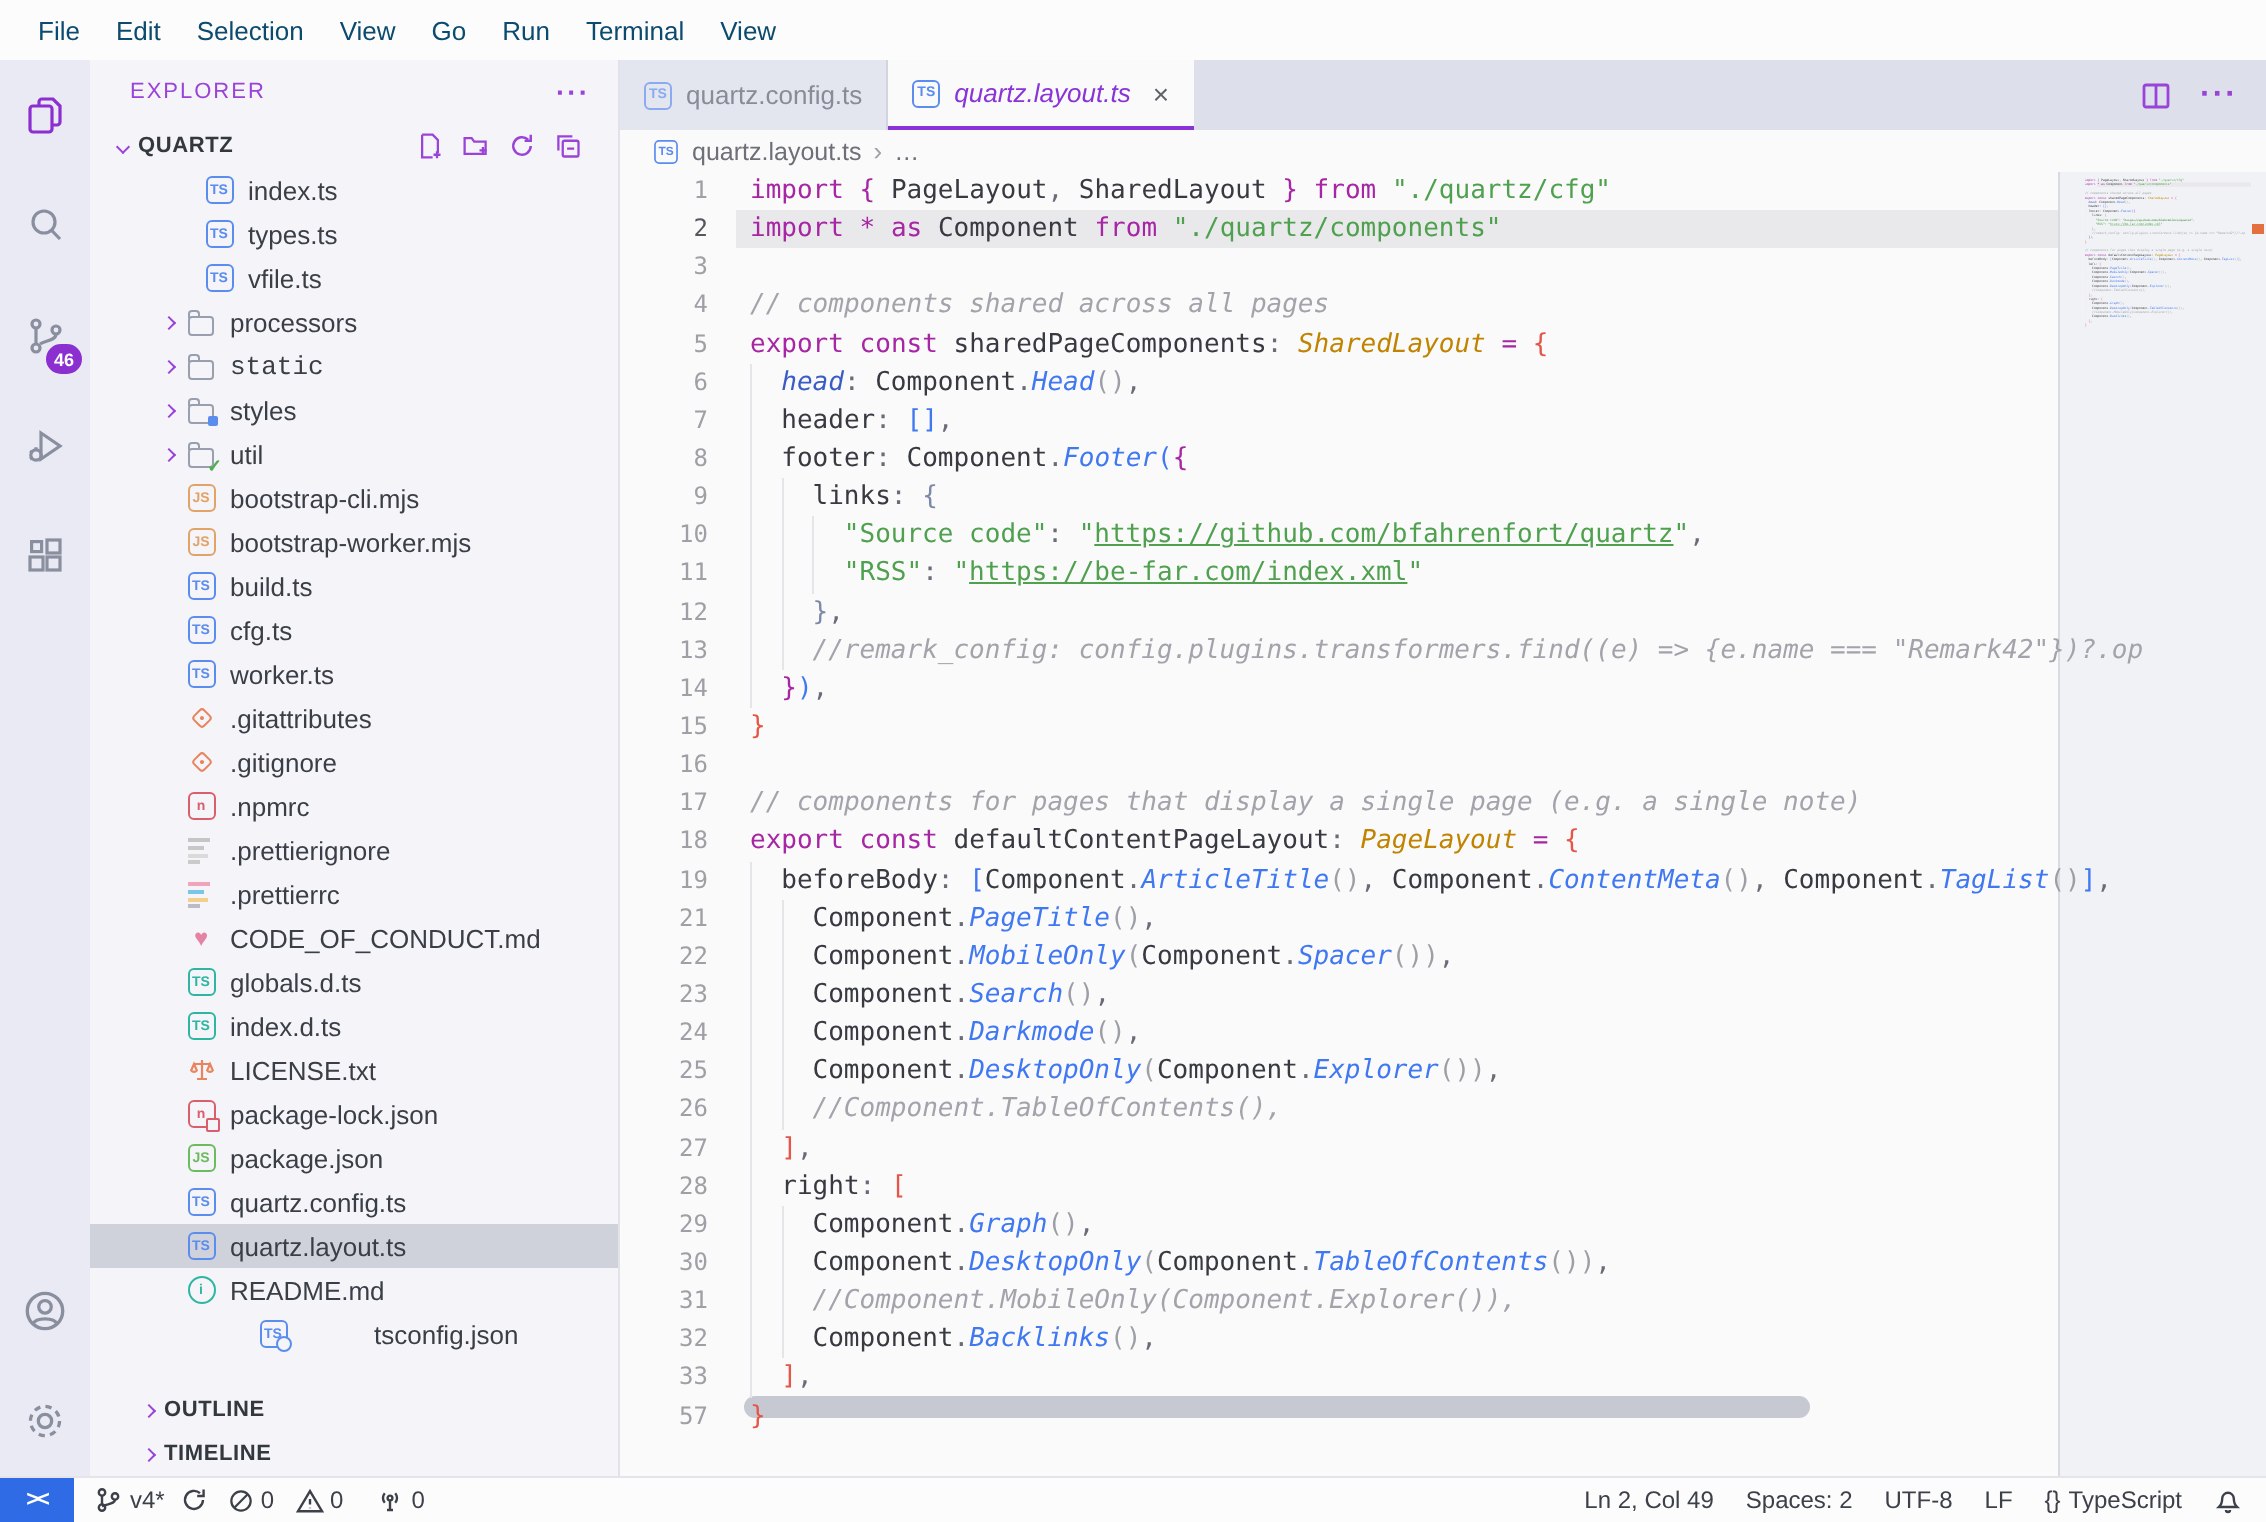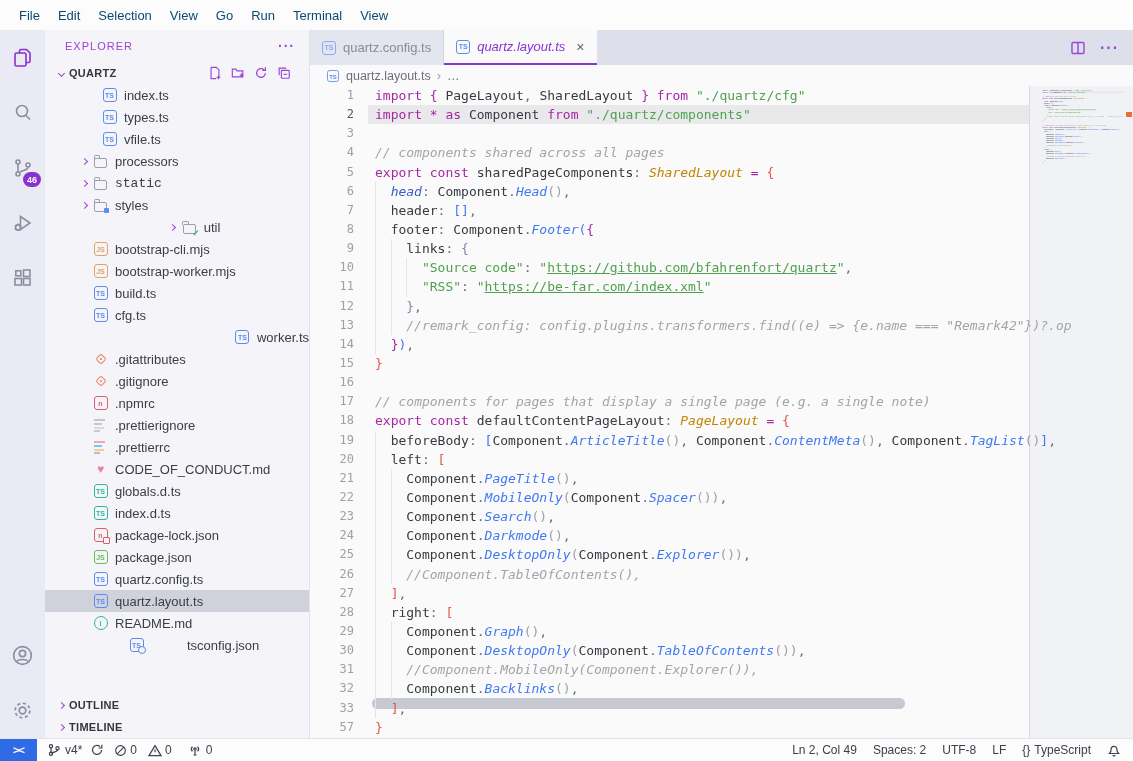--- a/index.html
+++ b/index.html
@@ -34,21 +34,21 @@
   .sb-section .acts { margin-left:auto; display:flex; gap:9px; color:#9a43d8; }
   .sb-section .acts svg { cursor:pointer; }
   .tree { position:absolute; left:0; top:54px; width:100%; }
   .tree-row { display:flex; align-items:center; height:22px; font-size:13px; color:#3a3e46; cursor:pointer; }
   .tree-row.sel { background:#d0d2db; }
   .twist { width:16px; flex:none; display:flex; justify-content:center; align-items:center; }
   .chev { width:5px; height:5px; border-right:1.4px solid #9a43d8; border-bottom:1.4px solid #9a43d8; }
   .chev.right { transform:rotate(-45deg); }
   .chev.down { transform:rotate(45deg); }
   .fico { width:17px; height:17px; flex:none; display:flex; align-items:center; justify-content:center; margin-right:6px; }
-  .sb-bottom { position:absolute; left:0; bottom:0; width:100%; }
+  .sb-bottom { position:absolute; left:13px; bottom:0; width:100%; }
 
   
   .b { width:14px; height:14px; border-radius:3px; border:1.3px solid; display:flex; align-items:center;
        justify-content:center; font-size:7px; font-weight:700; position:relative; }
   .b-blue  { color:#5b8def; border-color:#5b8def; }
   .b-teal  { color:#2fb6a3; border-color:#2fb6a3; }
   .b-orange{ color:#e2a368; border-color:#e2a368; }
   .b-red   { color:#d95f6e; border-color:#d95f6e; }
   .b-green { color:#6dbb5f; border-color:#6dbb5f; }
   .b.round { border-radius:50%; }
@@ -295,21 +295,21 @@
         </div>
         <div class="tree-row" style="padding-left: 31px;">
           <span class="twist">
             <span class="chev right"></span>
           </span>
           <span class="fico">
             <span class="folder styles"></span>
           </span>
           <span>styles</span>
         </div>
-        <div class="tree-row" style="padding-left: 31px; justify-content: center;">
+        <div class="tree-row" style="padding-left: 31px;">
           <span class="twist">
             <span class="chev right"></span>
           </span>
           <span class="fico">
             <span class="folder util"></span>
           </span>
           <span>util</span>
         </div>
         <div class="tree-row" style="padding-left: 31px;">
           <span class="twist"></span>
@@ -332,21 +332,21 @@
           </span>
           <span>build.ts</span>
         </div>
         <div class="tree-row" style="padding-left: 31px;">
           <span class="twist"></span>
           <span class="fico">
             <span class="b b-blue">TS</span>
           </span>
           <span>cfg.ts</span>
         </div>
-        <div class="tree-row" style="padding-left: 31px; justify-content: flex-end;">
+        <div class="tree-row" style="padding-left: 31px;">
           <span class="twist"></span>
           <span class="fico">
             <span class="b b-blue">TS</span>
           </span>
           <span>worker.ts</span>
         </div>
         <div class="tree-row" style="padding-left: 31px;">
           <span class="twist"></span>
           <span class="fico">
             <span class="gitic"></span>
@@ -394,20 +394,30 @@
             <span class="b b-teal">TS</span>
           </span>
           <span>globals.d.ts</span>
         </div>
         <div class="tree-row" style="padding-left: 31px;">
           <span class="twist"></span>
           <span class="fico">
             <span class="b b-teal">TS</span>
           </span>
           <span>index.d.ts</span>
+        </div>
+        <div class="tree-row" style="padding-left: 31px;">
+          <span class="twist"></span>
+          <span class="fico">
+            <svg width="14" height="14" viewBox="0 0 14 14" fill="none" stroke="#e8845e" stroke-width="1.1">
+              <path d="M7 2v9M4.5 11.5h5M3 4h8"></path>
+              <path d="M3 4 1.6 7.2a1.7 1.7 0 0 0 2.8 0L3 4zM11 4 9.6 7.2a1.7 1.7 0 0 0 2.8 0L11 4z"></path>
+            </svg>
+          </span>
+          <span>LICENSE.txt</span>
         </div>
         <div class="tree-row" style="padding-left: 31px;">
           <span class="twist"></span>
           <span class="fico">
             <span class="b b-red lock">n</span>
           </span>
           <span>package-lock.json</span>
         </div>
         <div class="tree-row" style="padding-left: 31px;">
           <span class="twist"></span>
@@ -504,21 +514,20 @@
           <div class="line"><span class="ln">10</span><span class="lc"><span class="ig"></span><span class="ig"></span><span class="ig"></span><span class="tk-str">"Source code"</span><span class="tk-punc">:</span><span class="tk-t"> </span><span class="tk-str">"</span><span class="tk-lnk">https://github.com/bfahrenfort/quartz</span><span class="tk-str">"</span><span class="tk-punc">,</span></span></div>
           <div class="line"><span class="ln">11</span><span class="lc"><span class="ig"></span><span class="ig"></span><span class="ig"></span><span class="tk-str">"RSS"</span><span class="tk-punc">:</span><span class="tk-t"> </span><span class="tk-str">"</span><span class="tk-lnk">https://be-far.com/index.xml</span><span class="tk-str">"</span></span></div>
           <div class="line"><span class="ln">12</span><span class="lc"><span class="ig"></span><span class="ig"></span><span class="tk-bg">}</span><span class="tk-punc">,</span></span></div>
           <div class="line"><span class="ln">13</span><span class="lc"><span class="ig"></span><span class="ig"></span><span class="tk-cmt">//remark_config: config.plugins.transformers.find((e) =&gt; {e.name === "Remark42"})?.op</span></span></div>
           <div class="line"><span class="ln">14</span><span class="lc"><span class="ig"></span><span class="tk-b3">}</span><span class="tk-b2">)</span><span class="tk-punc">,</span></span></div>
           <div class="line"><span class="ln">15</span><span class="lc"><span class="tk-b1">}</span></span></div>
           <div class="line"><span class="ln">16</span><span class="lc"></span></div>
           <div class="line"><span class="ln">17</span><span class="lc"><span class="tk-cmt">// components for pages that display a single page (e.g. a single note)</span></span></div>
           <div class="line"><span class="ln">18</span><span class="lc"><span class="tk-kw">export</span><span class="tk-t"> </span><span class="tk-kw">const</span><span class="tk-t"> </span><span class="tk-id">defaultContentPageLayout</span><span class="tk-punc">:</span><span class="tk-t"> </span><span class="tk-typ">PageLayout</span><span class="tk-t"> </span><span class="tk-kw">=</span><span class="tk-t"> </span><span class="tk-b1">{</span></span></div>
           <div class="line"><span class="ln">19</span><span class="lc"><span class="ig"></span><span class="tk-id">beforeBody</span><span class="tk-punc">:</span><span class="tk-t"> </span><span class="tk-b2">[</span><span class="tk-id">Component</span><span class="tk-punc">.</span><span class="tk-fn">ArticleTitle</span><span class="tk-par">()</span><span class="tk-punc">,</span><span class="tk-t"> </span><span class="tk-id">Component</span><span class="tk-punc">.</span><span class="tk-fn">ContentMeta</span><span class="tk-par">()</span><span class="tk-punc">,</span><span class="tk-t"> </span><span class="tk-id">Component</span><span class="tk-punc">.</span><span class="tk-fn">TagList</span><span class="tk-par">()</span><span class="tk-b2">]</span><span class="tk-punc">,</span></span></div>
-          <div class="line"><span class="ln">20</span><span class="lc"><span class="ig"></span><span class="tk-id">left</span><span class="tk-punc">:</span><span class="tk-t"> </span><span class="tk-b1">[</span></span></div>
           <div class="line"><span class="ln">21</span><span class="lc"><span class="ig"></span><span class="ig"></span><span class="tk-id">Component</span><span class="tk-punc">.</span><span class="tk-fn">PageTitle</span><span class="tk-par">()</span><span class="tk-punc">,</span></span></div>
           <div class="line"><span class="ln">22</span><span class="lc"><span class="ig"></span><span class="ig"></span><span class="tk-id">Component</span><span class="tk-punc">.</span><span class="tk-fn">MobileOnly</span><span class="tk-par">(</span><span class="tk-id">Component</span><span class="tk-punc">.</span><span class="tk-fn">Spacer</span><span class="tk-par">())</span><span class="tk-punc">,</span></span></div>
           <div class="line"><span class="ln">23</span><span class="lc"><span class="ig"></span><span class="ig"></span><span class="tk-id">Component</span><span class="tk-punc">.</span><span class="tk-fn">Search</span><span class="tk-par">()</span><span class="tk-punc">,</span></span></div>
           <div class="line"><span class="ln">24</span><span class="lc"><span class="ig"></span><span class="ig"></span><span class="tk-id">Component</span><span class="tk-punc">.</span><span class="tk-fn">Darkmode</span><span class="tk-par">()</span><span class="tk-punc">,</span></span></div>
           <div class="line"><span class="ln">25</span><span class="lc"><span class="ig"></span><span class="ig"></span><span class="tk-id">Component</span><span class="tk-punc">.</span><span class="tk-fn">DesktopOnly</span><span class="tk-par">(</span><span class="tk-id">Component</span><span class="tk-punc">.</span><span class="tk-fn">Explorer</span><span class="tk-par">())</span><span class="tk-punc">,</span></span></div>
           <div class="line"><span class="ln">26</span><span class="lc"><span class="ig"></span><span class="ig"></span><span class="tk-cmt">//Component.TableOfContents(),</span></span></div>
           <div class="line"><span class="ln">27</span><span class="lc"><span class="ig"></span><span class="tk-b1">]</span><span class="tk-punc">,</span></span></div>
           <div class="line"><span class="ln">28</span><span class="lc"><span class="ig"></span><span class="tk-id">right</span><span class="tk-punc">:</span><span class="tk-t"> </span><span class="tk-b1">[</span></span></div>
           <div class="line"><span class="ln">29</span><span class="lc"><span class="ig"></span><span class="ig"></span><span class="tk-id">Component</span><span class="tk-punc">.</span><span class="tk-fn">Graph</span><span class="tk-par">()</span><span class="tk-punc">,</span></span></div>
           <div class="line"><span class="ln">30</span><span class="lc"><span class="ig"></span><span class="ig"></span><span class="tk-id">Component</span><span class="tk-punc">.</span><span class="tk-fn">DesktopOnly</span><span class="tk-par">(</span><span class="tk-id">Component</span><span class="tk-punc">.</span><span class="tk-fn">TableOfContents</span><span class="tk-par">())</span><span class="tk-punc">,</span></span></div>

